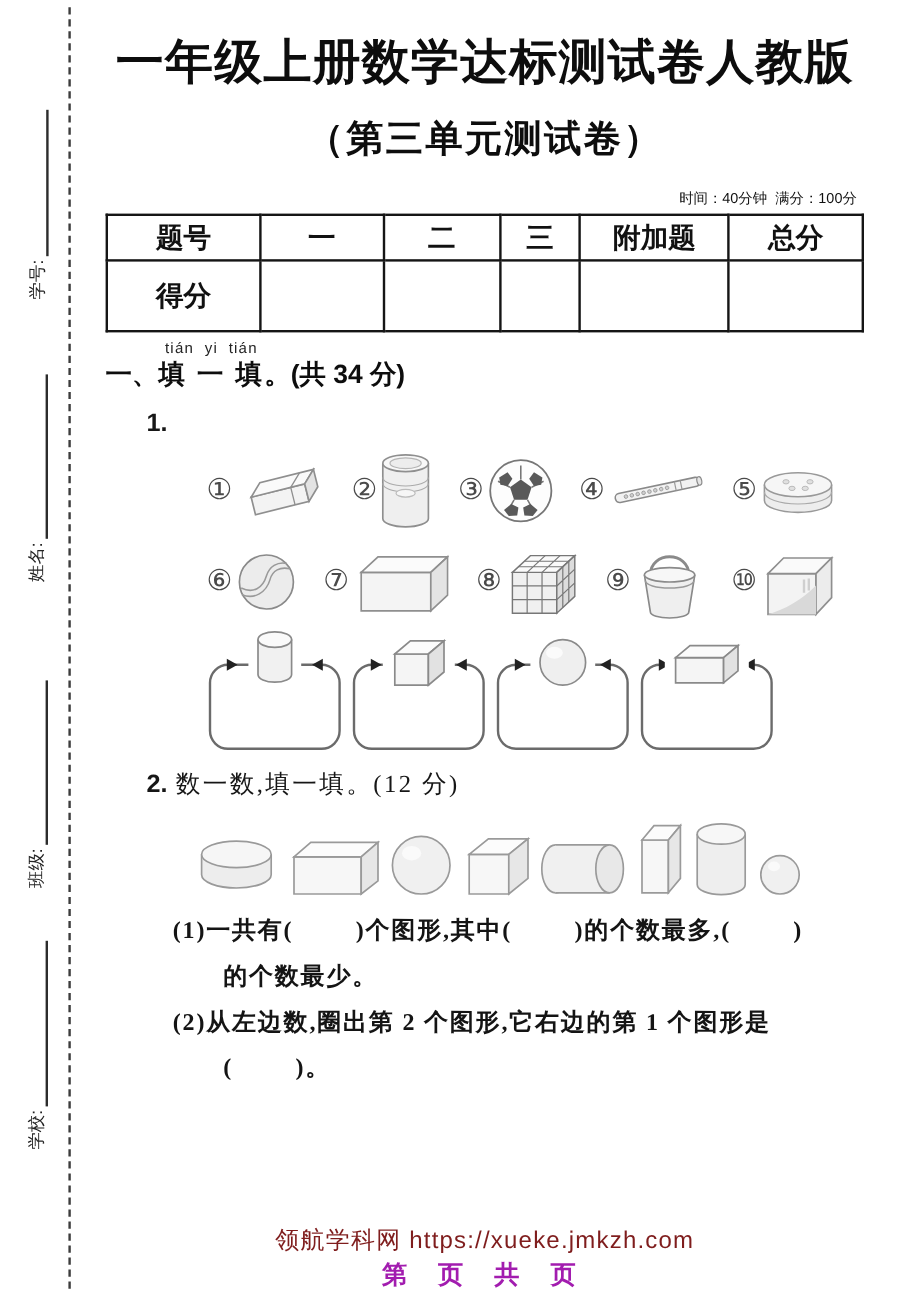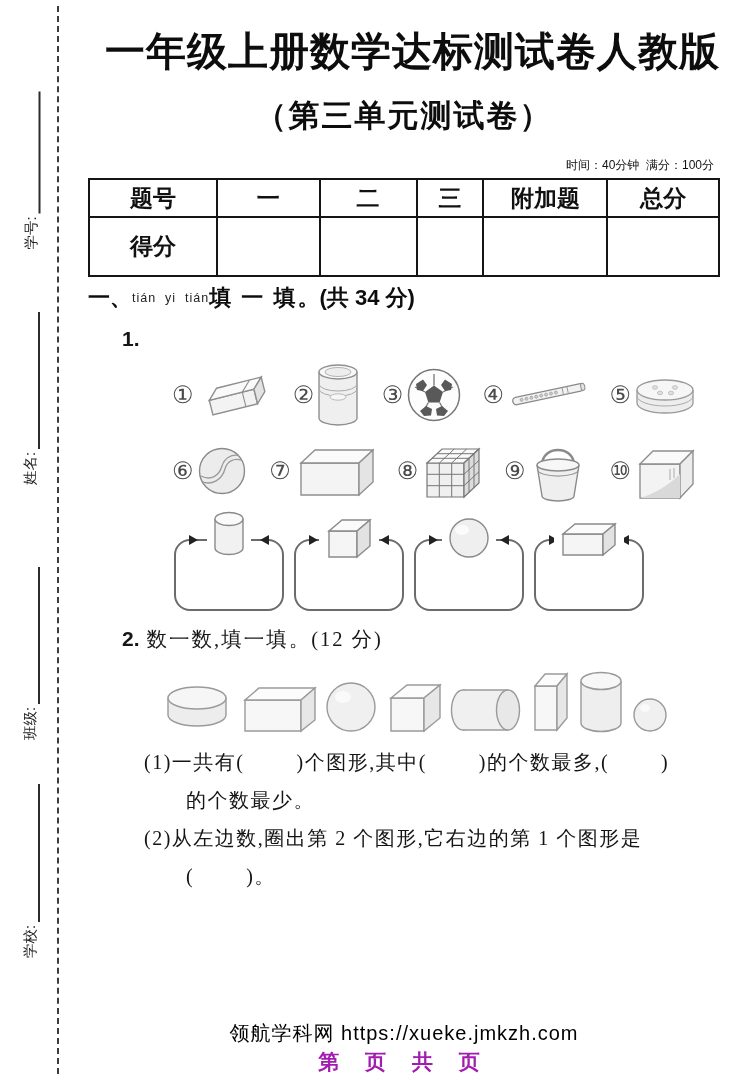--- a/index.html
+++ b/index.html
@@ -12,51 +12,51 @@
   .fold-line { position:absolute; left:57px; top:6px; bottom:6px; width:0; border-left:2px dashed #3c3c3c; }
   
   .mlabel {
     position:absolute; height:22px; white-space:nowrap;
     font-size:14.5px; color:#222; transform:rotate(-90deg);
     display:flex; align-items:flex-end;
   }
   .wline { display:inline-block; height:15px; border-bottom:2px solid #2c2c2c; margin-left:3px; }
   
   .content { position:absolute; left:88px; top:0; width:632px; }
-  h1.title { font-size:40px; font-weight:bold; text-align:right; letter-spacing:1px; margin-top:24px; white-space:nowrap; color:#0d0d0d; }
+  h1.title { font-size:40px; font-weight:bold; text-align:center; letter-spacing:1px; margin-top:24px; white-space:nowrap; color:#0d0d0d; }
   h2.subtitle { font-size:31px; font-weight:bold; text-align:center; letter-spacing:2px; margin-top:16px; color:#0d0d0d; }
   .exam-info { text-align:right; font-size:12px; margin:20px 6px 4px 0; white-space:pre; color:#111; }
   table.score { width:632px; border-collapse:collapse; table-layout:fixed;border-radius:10px; }
   table.score th, table.score td { border:2px solid #151515; text-align:center; font-size:23px; color:#111; }
   table.score tr.hdr th { height:38px; font-weight:bold; }
   table.score tr.scr td { height:59px; }
   table.score tr.scr td.lbl { font-weight:bold; }
   .sec-heading { display:flex; align-items:flex-end; margin-top:6px; font-weight:bold; font-size:22px; color:#0d0d0d; }
-  .ruby-wrap { display:inline-flex; align-items:center; }
+  .ruby-wrap { display:inline-flex; flex-direction:column; align-items:center; }
   .pinyin { font-size:12.5px; font-weight:normal; letter-spacing:1px; color:#222; line-height:14px; white-space:pre; }
   .ruby-base { letter-spacing:2px; }
   .q-line { display:flex; align-items:baseline; gap:7px; margin:14px 0 0 34px; }
   .q-line .qnum { font-weight:bold; font-size:21px; }
   .q-line .qtext { font-family:"Liberation Serif", serif; font-size:20.5px; letter-spacing:2px; }
   .items-row { display:flex; justify-content:space-between; align-items:center; width:524px; margin:12px 0 2px 84px; }
   .item { display:flex; align-items:center; gap:3px; }
   .cnum { font-family:"Liberation Serif", serif; font-size:24px; color:#4a4a4a; line-height:1; }
   
   .cat-row { display:flex; gap:10px; margin:36px 0 0 86px; }
   .cat-box { position:relative; width:110px; height:72px; border:2px solid #6b6b6b; border-radius:16px; background:#fff; }
   .cat-shape { position:absolute; left:50%; transform:translateX(-50%); background:#fff; padding:0 6px; line-height:0; }
   .arr { position:absolute; top:-6px; width:0; height:0; border-top:5px solid transparent; border-bottom:5px solid transparent; }
   .arr.r { left:13px; border-left:9px solid #222; }
   .arr.l { right:13px; border-right:9px solid #222; }
   .shapes-row { display:flex; justify-content:space-between; align-items:flex-end; width:502px; margin:16px 0 0 78px; }
-  .subq { margin:10px 0 0 56px; }
+  .subq { margin:10px 0 0 56px;font-weight:bold; }
   .sq-line { font-family:"Liberation Serif", serif; font-size:20px; line-height:38px; letter-spacing:1.5px; white-space:pre; color:#141414; }
   .sq-line.indent { padding-left:42px; }
   .footer { position:absolute; left:88px; bottom:4px; width:632px; text-align:center; }
-  .watermark { font-size:20px; color:#000000; letter-spacing:1px; }
+  .watermark { font-size:20px; color:#7f1d1d; letter-spacing:1px; }
   .page-label { font-size:21px; color:#a21caf; letter-spacing:10px; font-weight:bold; margin-top:1px; }
 </style>
 </head>
 <body>
 
 <div class="page">
 
   <div class="fold-line"></div>
 
   <div class="mlabel" style="width:165px; left:-53px; top:156px;">

